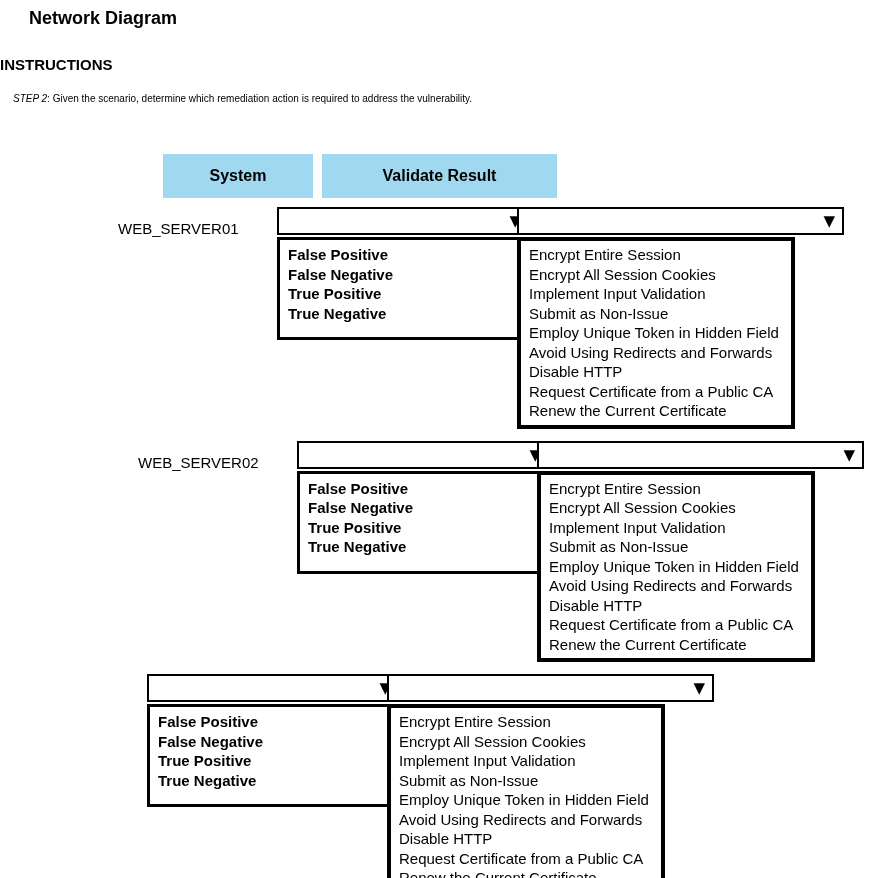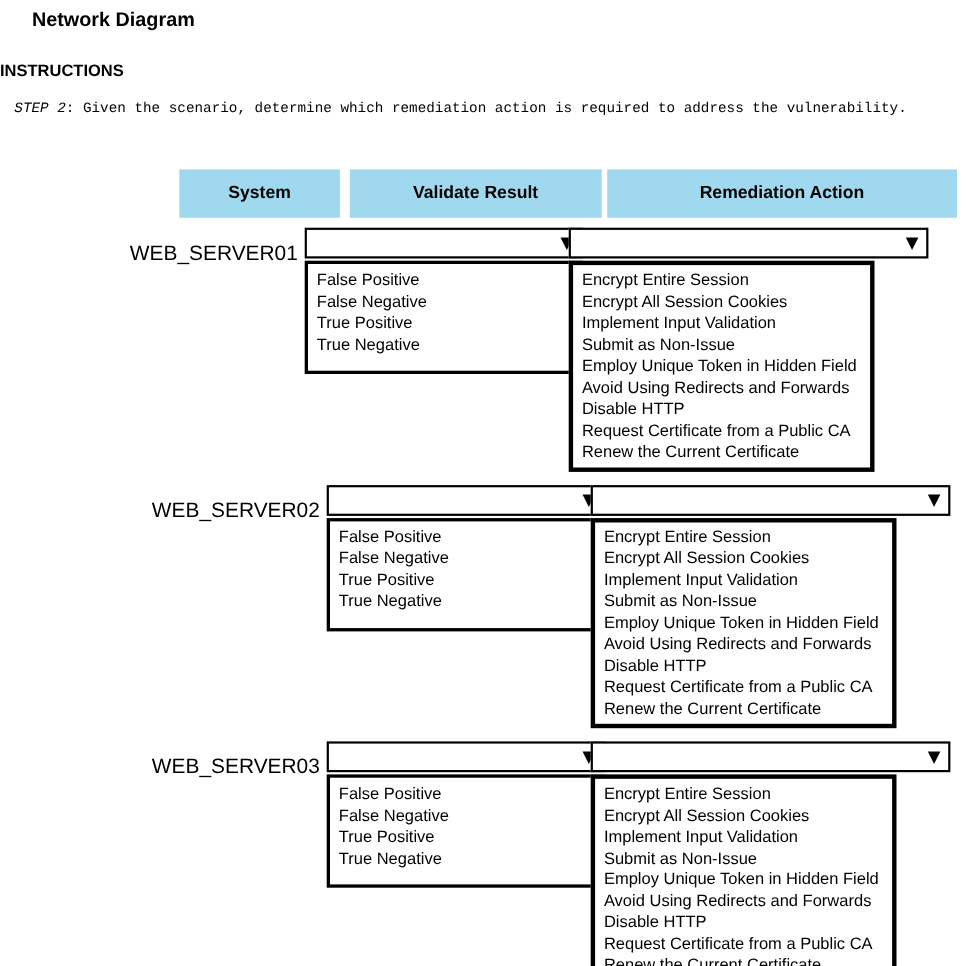--- a/index.html
+++ b/index.html
@@ -18,23 +18,22 @@
     line-height: 21px;
   }
   .instructions-heading {
     margin: 27px 0 0 0;
     font-size: 15px;
     font-weight: bold;
     line-height: 17px;
   }
   .step-line {
     margin: 17px 0 0 13px;
-    font-size: 13px;
+    font-size: 10px;
     line-height: 17px;
-    font-family: Liberation Mono, monospace;
   }
   .step-label { font-style: italic; }
 
   .sim-table { margin: 47px 0 0 118px; width: 752px; }
 
   .header-row { display: flex; padding-left: 45px; }
   .hdr-cell {
     background: var(--header-bg);
     height: 44px;
     display: flex;
@@ -46,21 +45,21 @@
   .col-system { width: 150px; }
   .col-validate { width: 235px; margin-left: 9px; }
   .col-remediation { width: 327px; margin-left: 5px; }
 
   .row { display: flex; align-items: flex-start; }
   .row-first { margin-top: 9px; }
   .row-next { margin-top: 12px; margin-left: 20px; }
 
   .system-label {
     padding-top: 13px;
-    font-size: 19px;
+    font-size: 15px;
     white-space: nowrap;
   }
 
   .select-box {
     position: relative;
     height: 28px;
     border: 2px solid var(--border-color);
     background: #ffffff;
   }
   .col-validate .select-box { width: 253px; }
@@ -82,20 +81,21 @@
 
   .option-list {
     list-style: none;
     margin: 2px 0 0 0;
     background: #ffffff;
   }
   .col-validate .option-list {
     width: 253px;
     border: 3px solid var(--border-color);
     padding: 5px 6px 14px 8px;
+    font-weight: bold;
   }
   .col-remediation .option-list {
     width: 278px;
     border: 4px solid var(--border-color);
     padding: 4px 4px 4px 8px;
   }
   .option-list li {
     font-size: 15px;
     line-height: 19.5px;
     white-space: nowrap;
@@ -109,21 +109,20 @@
 
 <div class="instructions-heading">INSTRUCTIONS</div>
 
 <p class="step-line"><span class="step-label">STEP 2</span><span>: Given the scenario, determine which remediation action is required to address the vulnerability.</span></p>
 
 <div class="sim-table">
 
   <div class="header-row">
     <div class="hdr-cell col-system">System</div>
     <div class="hdr-cell col-validate">Validate Result</div>
-    <div class="hdr-cell col-remediation">Remediation Action</div>
   </div>
 
   <div class="row row-first">
     <div class="col-system">
       <div class="system-label">WEB_SERVER01</div>
     </div>
     <div class="col-validate">
       <div class="select-box">
         <span class="selected-value"></span>
         <span class="dropdown-arrow">▼</span>
@@ -183,23 +182,20 @@
           <li>Employ Unique Token in Hidden Field</li>
           <li>Avoid Using Redirects and Forwards</li>
           <li>Disable HTTP</li>
           <li>Request Certificate from a Public CA</li>
           <li>Renew the Current Certificate</li>
         </ul>
     </div>
   </div>
 
   <div class="row row-next">
-    <div class="col-system">
-      <div class="system-label">WEB_SERVER03</div>
-    </div>
     <div class="col-validate">
       <div class="select-box">
         <span class="selected-value"></span>
         <span class="dropdown-arrow">▼</span>
       </div>
       <ul class="option-list">
           <li>False Positive</li>
           <li>False Negative</li>
           <li>True Positive</li>
           <li>True Negative</li>

